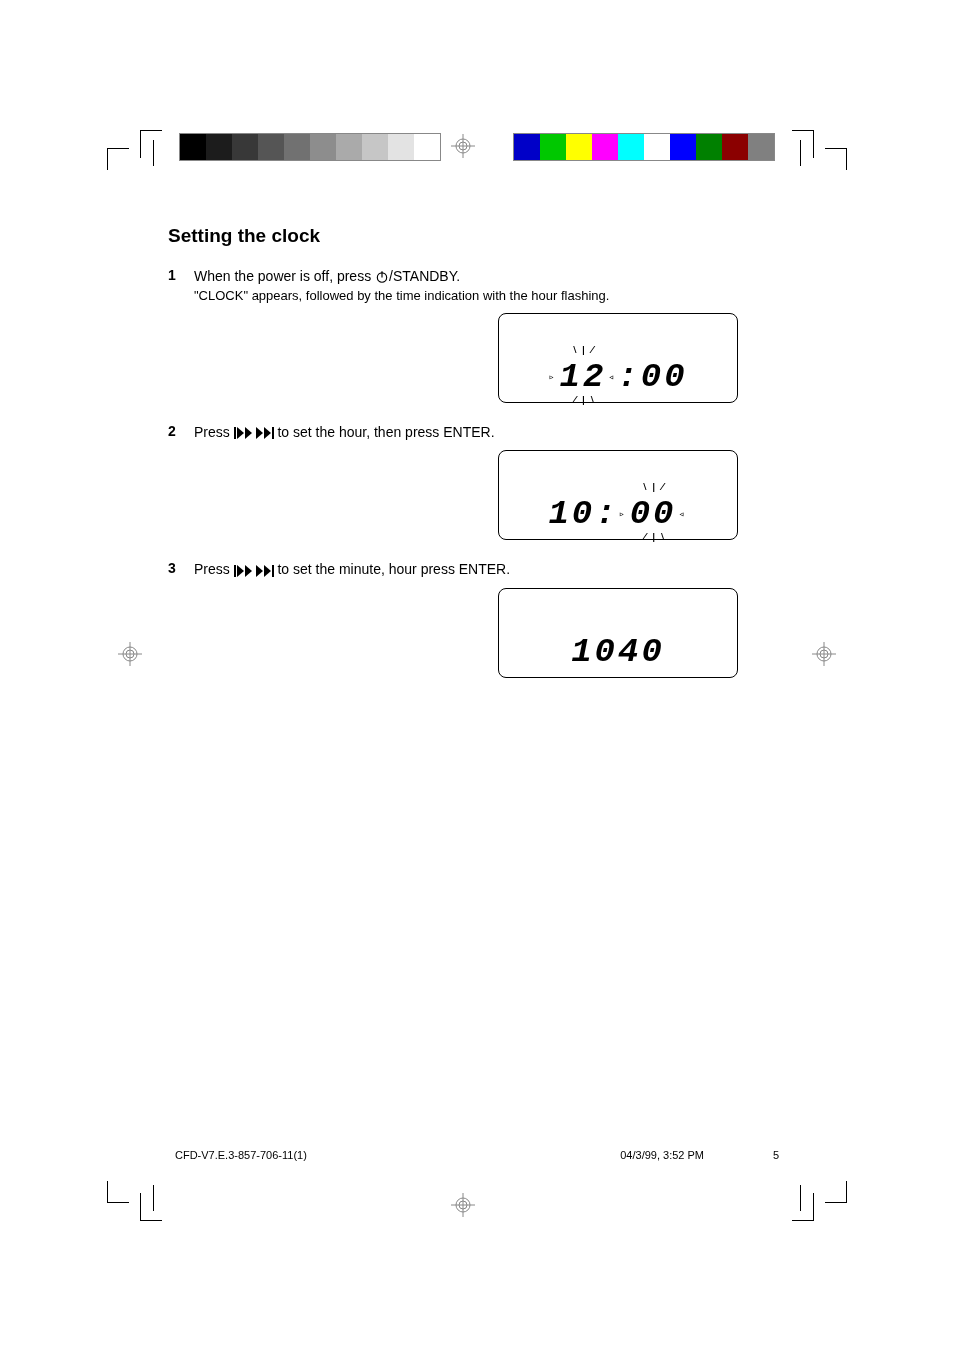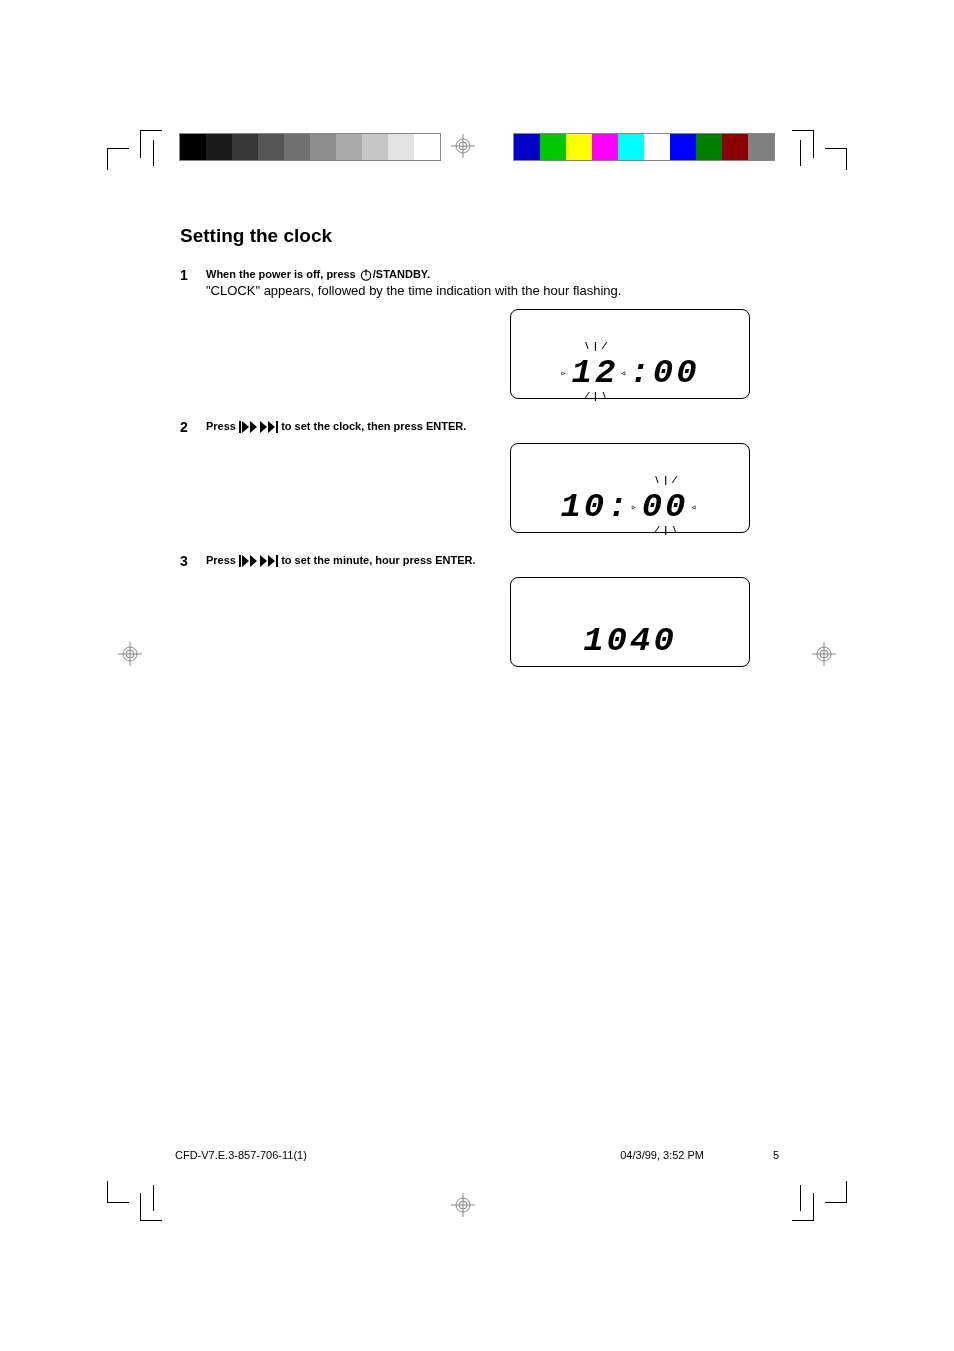--- a/index.html
+++ b/index.html
@@ -65,21 +65,21 @@
       display: flex;
       border: 1px solid #888;
     }
     .color-bar div {
       width: 26px;
       height: 26px;
     }
     .page {
       position: absolute;
       top: 225px;
-      left: 180px;
+      left: 168px;
       width: 595px;
     }
     h1 {
       font-size: 19px;
       font-weight: bold;
       margin-bottom: 20px;
     }
     .step {
       display: flex;
       margin-bottom: 6px;
@@ -87,22 +87,22 @@
     .step-num {
       font-weight: bold;
       width: 26px;
       flex-shrink: 0;
       font-size: 14px;
     }
     .step-body {
       flex: 1;
     }
     .step-main {
-      font-weight: bold;
-      font-size: 11px;
+      font-weight: normal;
+      font-size: 14px;
       line-height: 1.4;
     }
     .step-sub {
       font-size: 13px;
       line-height: 1.4;
     }
     .lcd-box {
       border: 1px solid #000;
       border-radius: 8px;
       width: 240px;
@@ -295,21 +295,21 @@
         <svg class="inline-icon" width="18" height="12" viewBox="0 0 18 12">
             <rect x="0" y="0" width="2" height="12"></rect>
             <polygon points="10,6 3,0 3,12"></polygon>
             <polygon points="18,6 11,0 11,12"></polygon>
           </svg>
         <svg class="inline-icon" width="18" height="12" viewBox="0 0 18 12">
             <polygon points="0,0 7,6 0,12"></polygon>
             <polygon points="8,0 15,6 8,12"></polygon>
             <rect x="16" y="0" width="2" height="12"></rect>
           </svg>
-        <span> to set the clock, then press ENTER.</span>
+        <span> to set the hour, then press ENTER.</span>
       </div>
     </div>
   </div>
 
   <div class="lcd-box">
     <div class="lcd-digits">
       <span>10</span>
       <span>:</span>
       <span class="arrow-l">▹</span>
       <span class="digit-blink">

